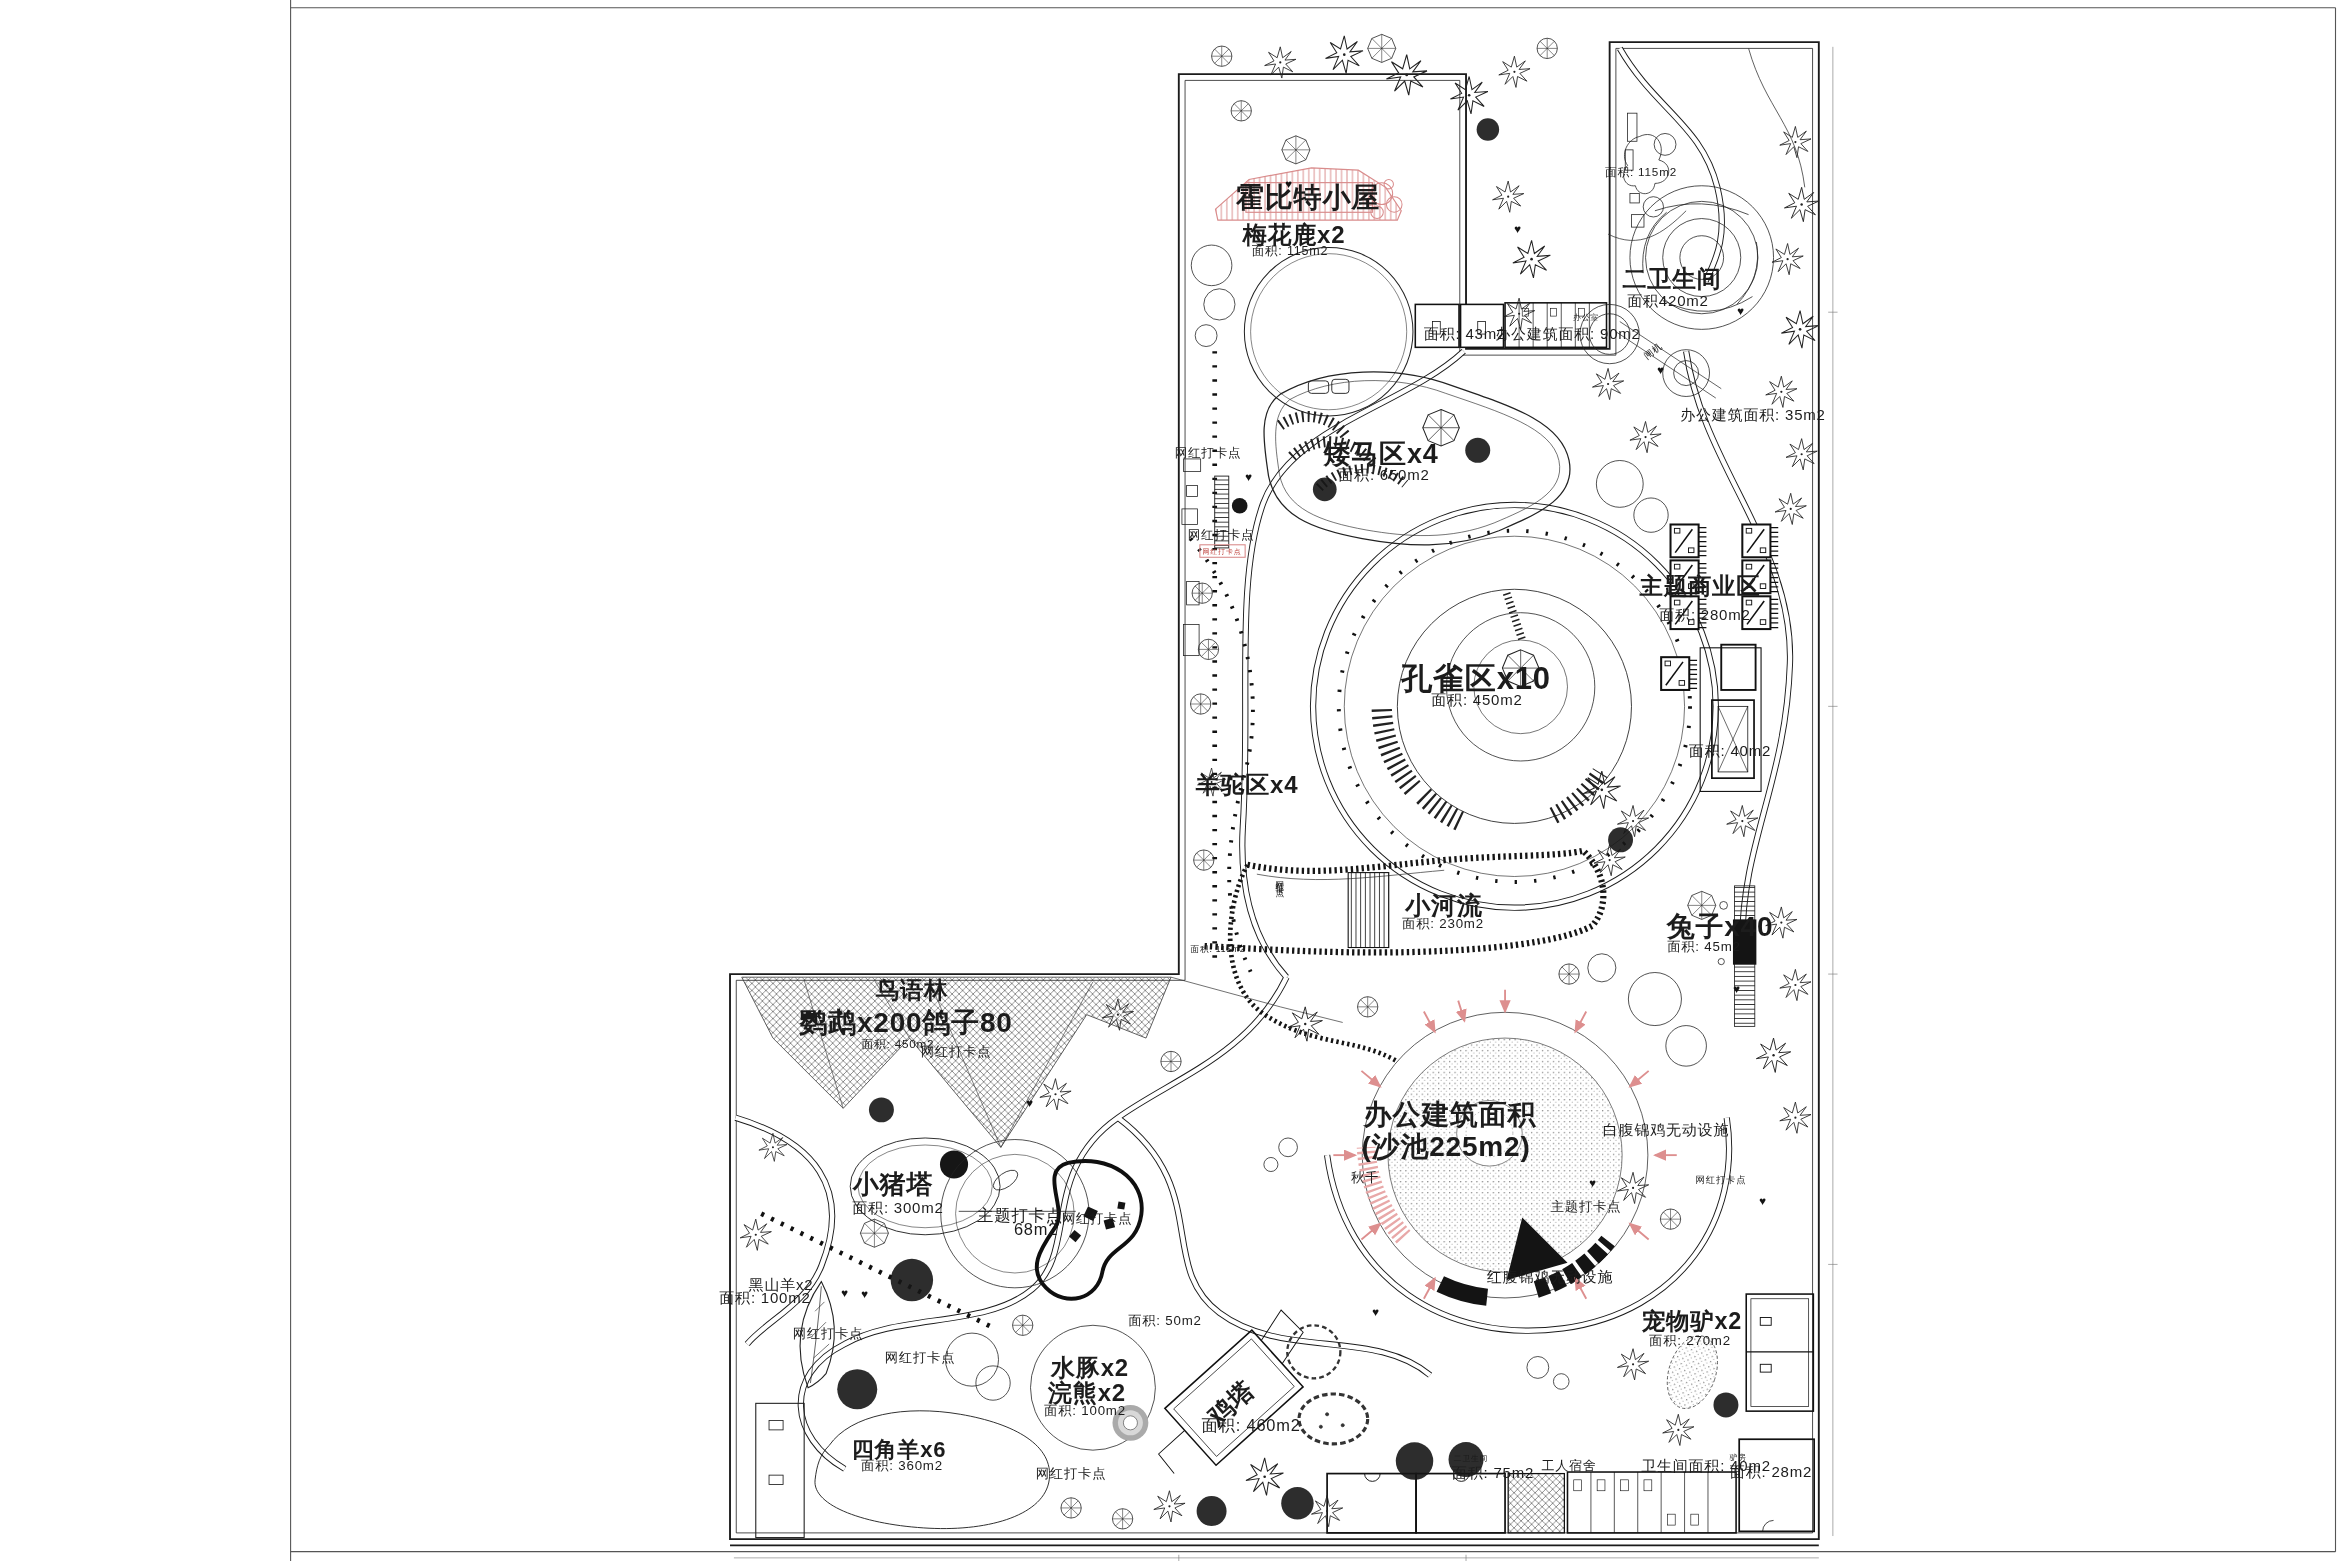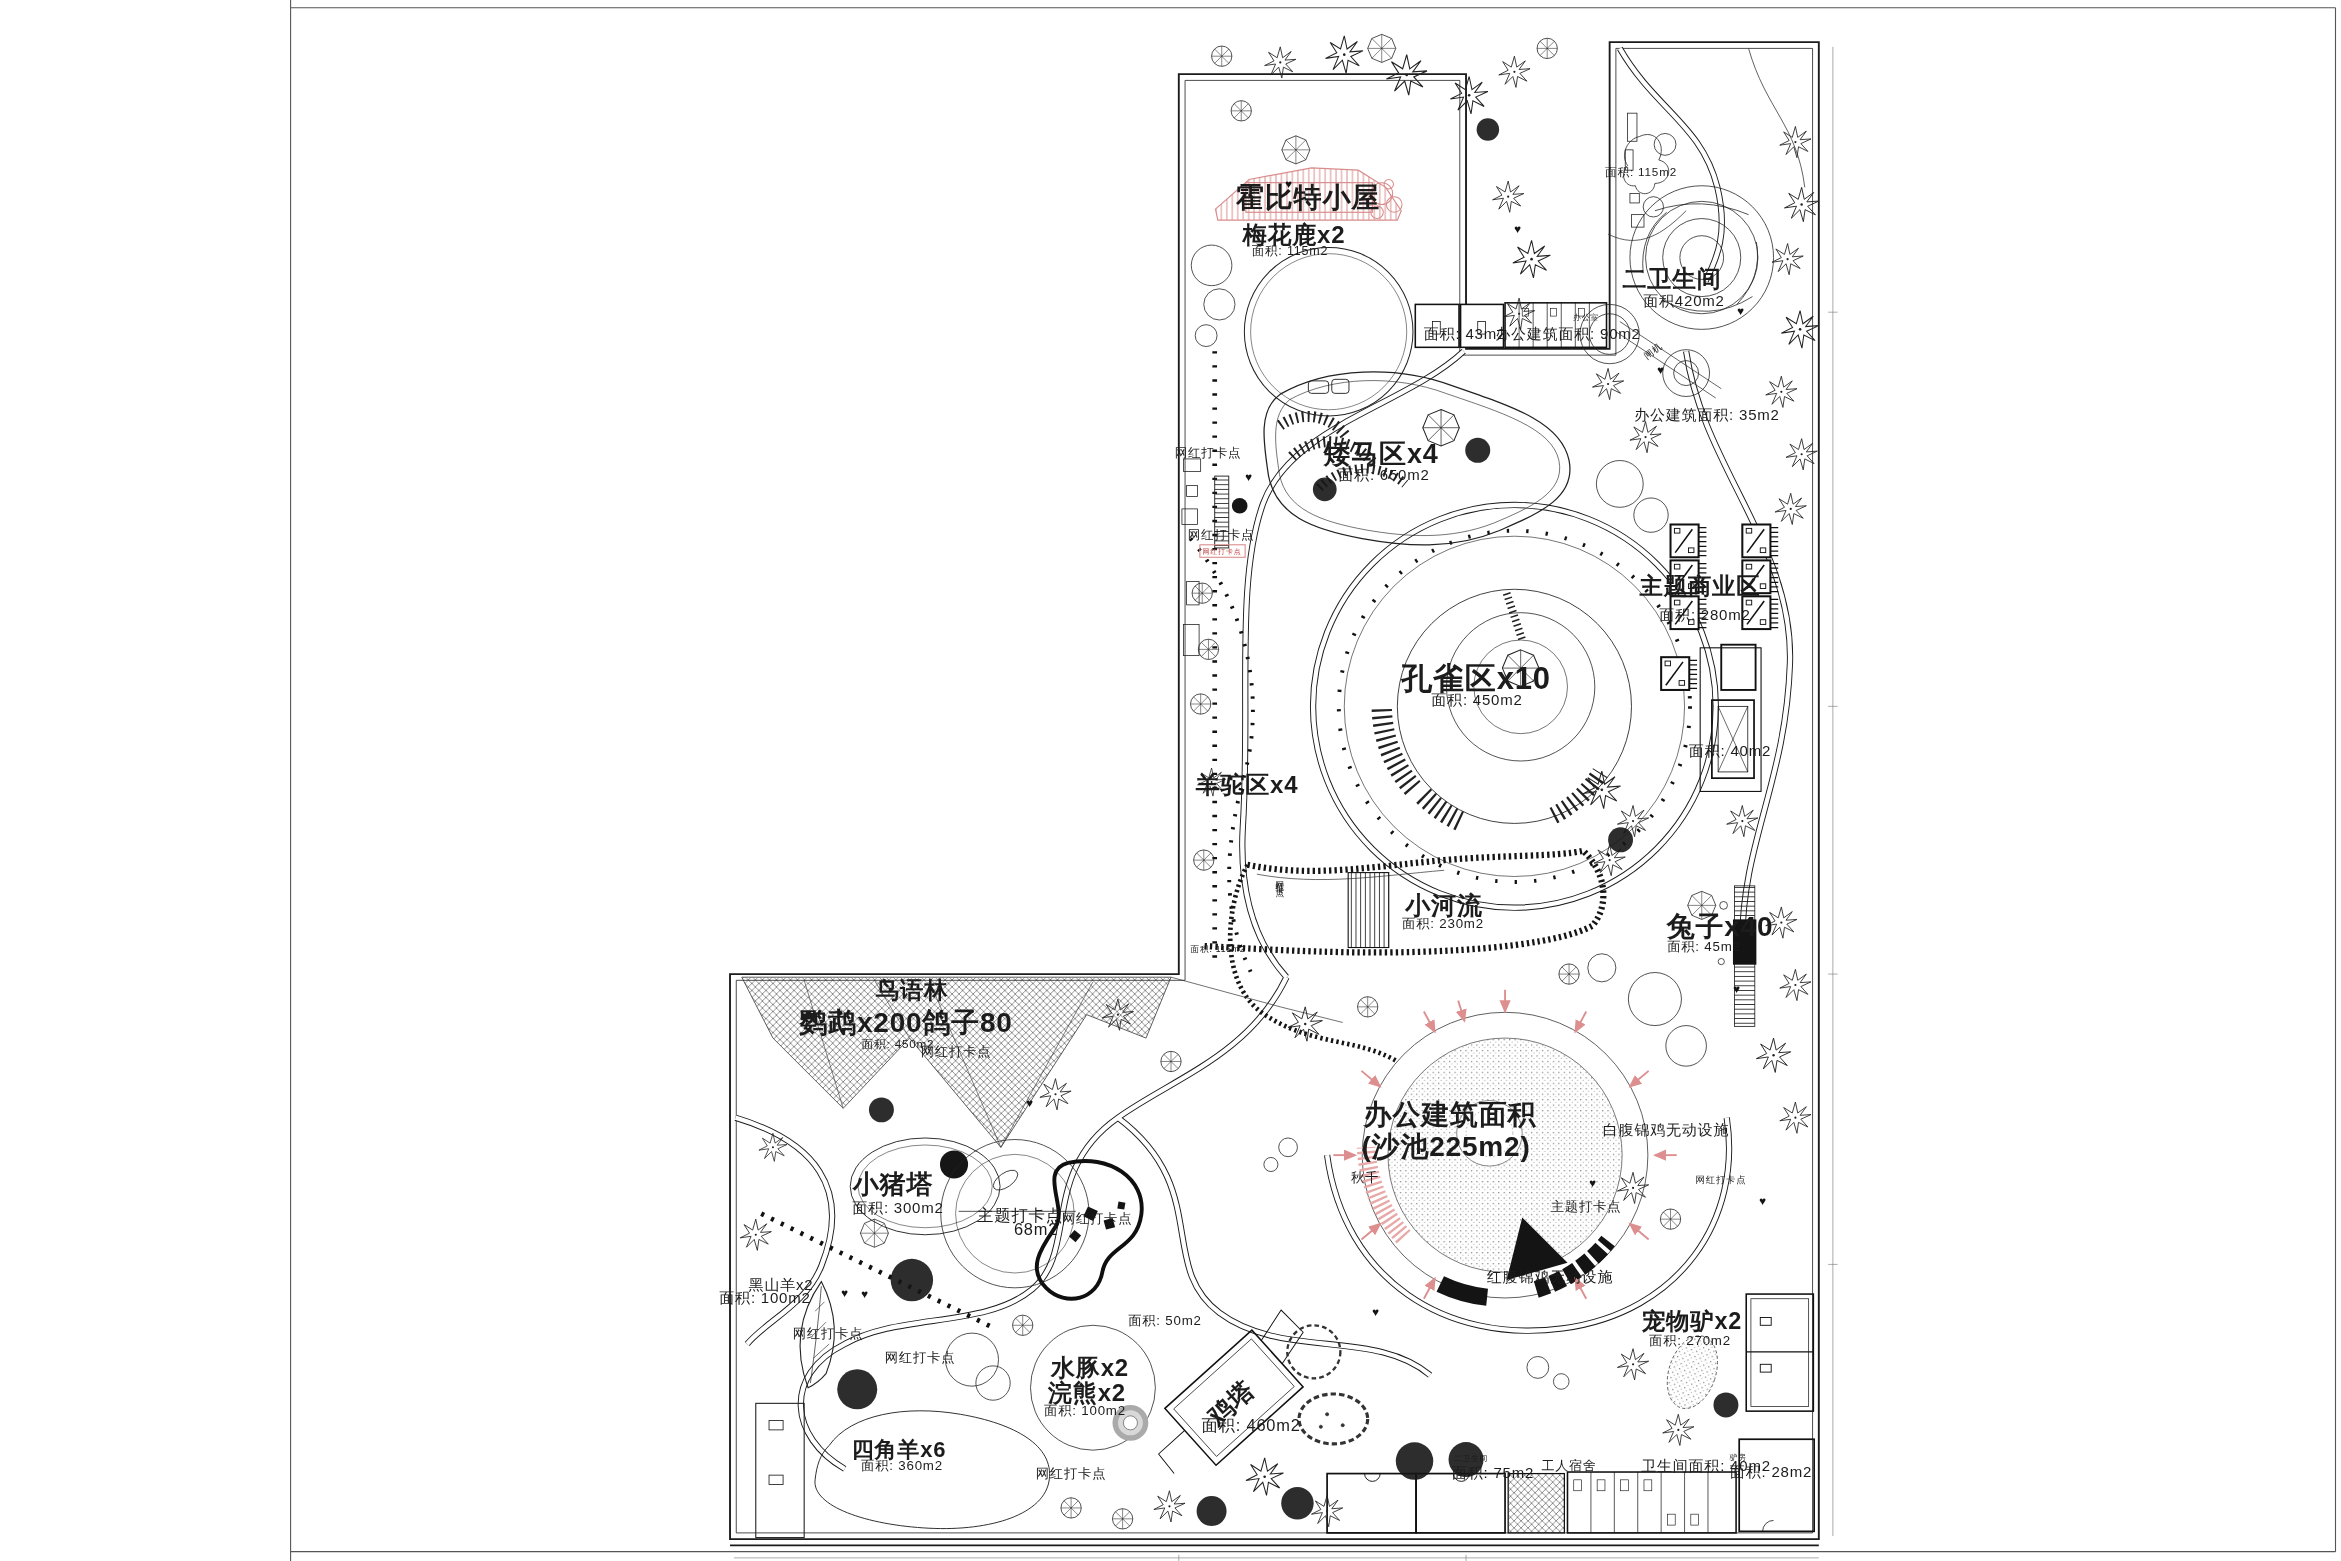--- a/index.html
+++ b/index.html
@@ -432,26 +432,26 @@
     <use href="#t-round" transform="translate(1752 1290)"></use>
   </g>
 </svg>
 
 <div id="labels-layer">
       <div class="plan-label" style="left: 1308px; top: 198px; font-size: 28px; font-weight: 600;">霍比特小屋</div>
       <div class="plan-label" style="left: 1294px; top: 235px; font-size: 24px; font-weight: 600;">梅花鹿x2</div>
       <div class="plan-label" style="left: 1290px; top: 251px; font-size: 12.5px;">面积: 115m2</div>
       <div class="plan-label" style="left: 1641px; top: 172px; font-size: 11.7px;">面积: 115m2</div>
       <div class="plan-label" style="left: 1672px; top: 279px; font-size: 24px; font-weight: 600;">二卫生间</div>
-      <div class="plan-label" style="left: 1668px; top: 300px; font-size: 15px; margin-left: 16px;">面积420m2</div>
+      <div class="plan-label" style="left: 1668px; top: 300px; font-size: 15px;">面积420m2</div>
       <div class="plan-label" style="left: 1465px; top: 333px; font-size: 15px;">面积: 43m2</div>
       <div class="plan-label" style="left: 1568px; top: 333px; font-size: 15px;">办公建筑面积: 90m2</div>
       <div class="plan-label" style="left: 1586px; top: 318px; font-size: 7.8px;">办公室</div>
       <div class="plan-label" style="left: 1653px; top: 351px; font-size: 9.4px; transform: translate(-50%, -50%) rotate(-38deg);">闸机</div>
-      <div class="plan-label" style="left: 1707px; top: 414px; font-size: 15px;">办公建筑面积: 35m2</div>
+      <div class="plan-label" style="left: 1753px; top: 414px; font-size: 15px;">办公建筑面积: 35m2</div>
       <div class="plan-label" style="left: 1381px; top: 454px; font-size: 27px; font-weight: 600;">矮马区x4</div>
       <div class="plan-label" style="left: 1384px; top: 474px; font-size: 15px;">面积: 650m2</div>
       <div class="plan-label" style="left: 1208px; top: 453px; font-size: 12.5px;">网红打卡点</div>
       <div class="plan-label" style="left: 1221px; top: 535px; font-size: 12.5px;">网红打卡点</div>
       <div class="plan-label" style="left: 1700px; top: 587px; font-size: 23.4px; font-weight: 600;">主题商业区</div>
       <div class="plan-label" style="left: 1705px; top: 614px; font-size: 15px;">面积: 280m2</div>
       <div class="plan-label" style="left: 1476px; top: 678px; font-size: 31px; font-weight: 600;">孔雀区x10</div>
       <div class="plan-label" style="left: 1477px; top: 699px; font-size: 15px;">面积: 450m2</div>
       <div class="plan-label" style="left: 1730px; top: 750px; font-size: 15px;">面积: 40m2</div>
       <div class="plan-label" style="left: 1247px; top: 785px; font-size: 24px; font-weight: 600;">羊驼区x4</div>

